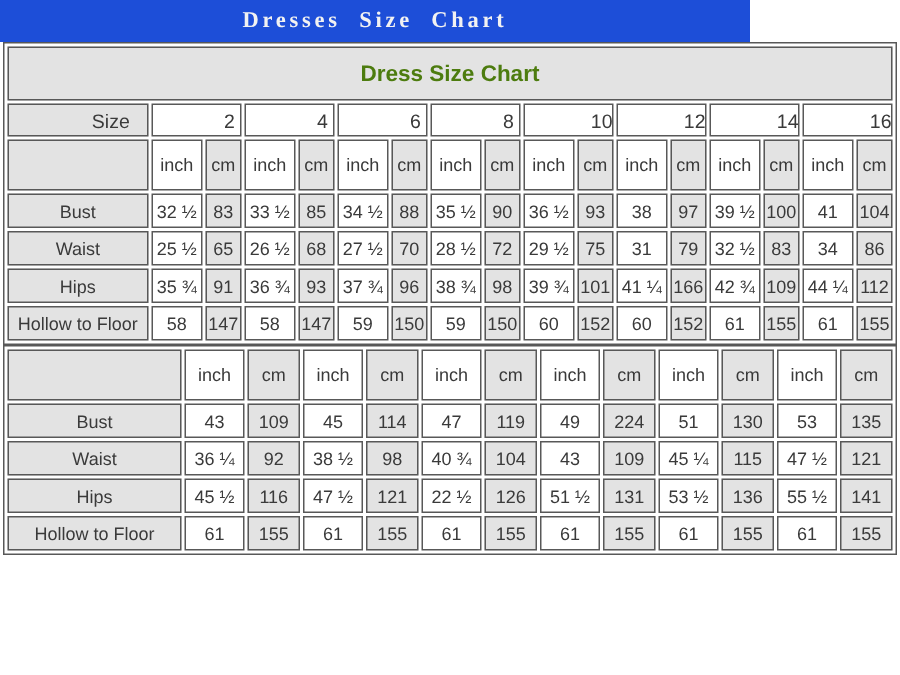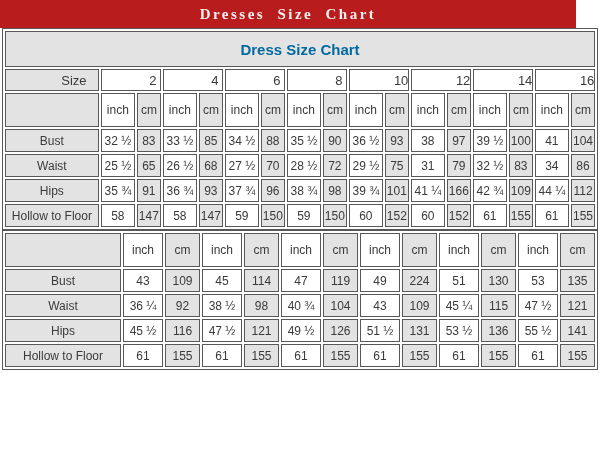--- a/index.html
+++ b/index.html
@@ -5,23 +5,23 @@
   html, body {
     margin: 0;
     padding: 0;
     width: 600px;
     height: 450px;
     overflow: hidden;
     background: #ffffff;
     font-family: "Liberation Sans", sans-serif;
   }
   .top-bar {
-    width: 576px;
+    width: 500px;
     height: 28px;
-    background: #b91c1c;
+    background: #1d4ed8;
     display: flex;
     align-items: center;
     justify-content: center;
     text-align: center;
   }
   .top-bar .bar-title {
     color: #f2f2f2;
     font-family: "Liberation Serif", serif;
     font-weight: bold;
     font-size: 15px;
@@ -46,21 +46,21 @@
     padding: 0;
     overflow: hidden;
     white-space: nowrap;
   }
   td.g { background: #e3e3e3; }
   td.w { background: #ffffff; }
   tr.title-row { height: 36px; }
   tr.title-row td {
     font-weight: bold;
     font-size: 15px;
-    color: #0369a1;
+    color: #4d7c0f;
   }
   tr.size-row { height: 22px; }
   tr.size-row td { font-size: 13px; padding-left: 44px; }
   tr.unit-row { height: 34px; }
   tr.data-row { height: 23px; }
   .t1 { margin-top: 24px; }
   .t2 { margin-top: 26px; }
 </style>
 </head>
 <body>
@@ -263,21 +263,21 @@
         <td class="g">115</td>
         <td class="w">47 ½</td>
         <td class="g">121</td>
       </tr>
       <tr class="data-row">
         <td class="g">Hips</td>
         <td class="w">45 ½</td>
         <td class="g">116</td>
         <td class="w">47 ½</td>
         <td class="g">121</td>
-        <td class="w">49 ½</td>
+        <td class="w">22 ½</td>
         <td class="g">126</td>
         <td class="w">51 ½</td>
         <td class="g">131</td>
         <td class="w">53 ½</td>
         <td class="g">136</td>
         <td class="w">55 ½</td>
         <td class="g">141</td>
       </tr>
       <tr class="data-row">
         <td class="g">Hollow to Floor</td>

